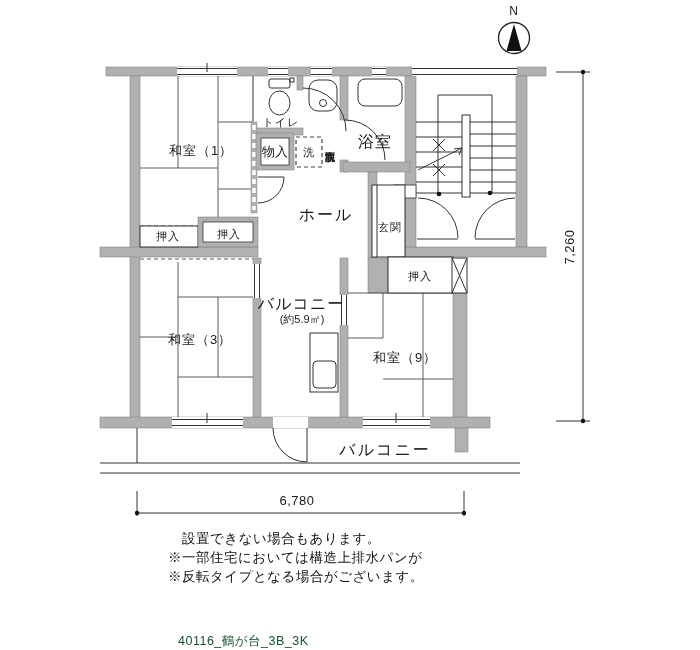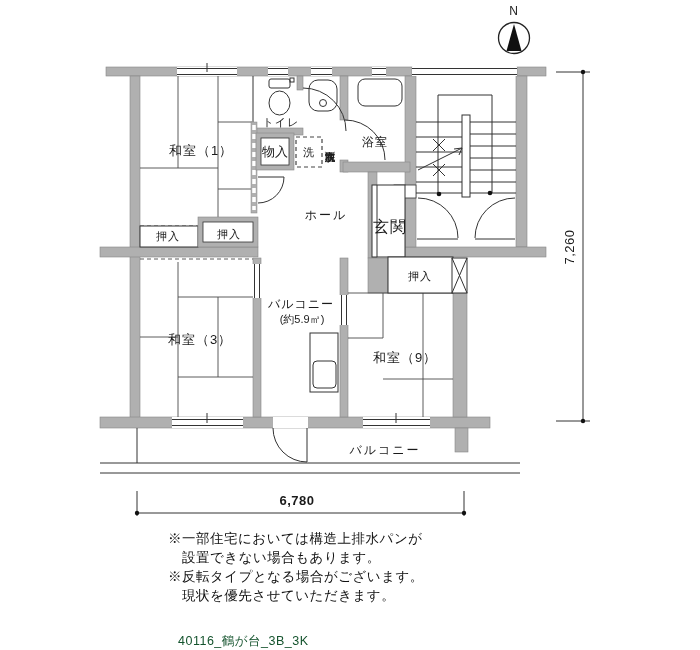--- a/index.html
+++ b/index.html
@@ -1,19 +1,19 @@
 <!DOCTYPE html>
 <html><head>
 <meta charset="utf-8">
 <style>
   html,body{margin:0;padding:0;background:#fff;}
   #stage{position:relative;width:700px;height:650px;background:#ffffff;overflow:hidden;
          font-family:"Liberation Sans", sans-serif;color:#1a1a1a;}
   #plan-svg{position:absolute;left:0;top:0;}
-  .lbl{position:absolute;transform:translate(-50%,-50%);font-size:12px;color:#1a1a1a;
+  .lbl{position:absolute;transform:translate(-50%,-50%);font-size:16px;color:#1a1a1a;
        white-space:nowrap;letter-spacing:1px;line-height:1;}
   .lbl-big{font-size:13px;}
   .lbl-sm{font-size:13px;letter-spacing:0;}
   .lbl-v{writing-mode:vertical-rl;text-orientation:upright;letter-spacing:0;font-size:10.5px;
          line-height:1.05;}
   .lbl-rot{transform:translate(-50%,-50%) rotate(-90deg);}
   .dim-lbl{font-size:13px;letter-spacing:0.5px;}
   .notes{position:absolute;left:168px;top:529px;font-size:13.5px;line-height:19px;
          color:#111;letter-spacing:0.5px;}
   .footer-line{position:absolute;left:178px;top:633px;font-size:12.5px;color:#14532d;
@@ -221,35 +221,34 @@
   </g>
 </svg>
 
 <div class="lbl lbl-big" style="left:201px;top:150px;">和室（1）</div>
 <div class="lbl" style="left:281px;top:122px;font-size:11px;">トイレ</div>
 <div class="lbl lbl-v" style="left:330px;top:143px;">洗面脱衣室</div>
 <div class="lbl" style="left:375px;top:142px;">浴室</div>
 <div class="lbl lbl-sm" style="left:275px;top:151px;">物入</div>
 <div class="lbl" style="left:309px;top:152px;font-size:11px;">洗</div>
 <div class="lbl" style="left:326px;top:215px;letter-spacing:2px;">ホール</div>
-<div class="lbl" style="left:390px;top:227px;font-size:16px;">玄関</div>
+<div class="lbl" style="left:390px;top:227px;font-size:11px;">玄関</div>
 <div class="lbl" style="left:168px;top:236px;font-size:11px;">押入</div>
 <div class="lbl" style="left:229px;top:234px;font-size:11px;">押入</div>
 <div class="lbl" style="left:420px;top:276px;font-size:11px;">押入</div>
 <div class="lbl" style="left:301px;top:304px;">バルコニー</div>
 <div class="lbl" style="left:302px;top:319px;font-size:11px;letter-spacing:0;text-align:center;">(約5.9㎡)</div>
 <div class="lbl lbl-big" style="left:200px;top:339px;">和室（3）</div>
 <div class="lbl lbl-big" style="left:405px;top:357px;">和室（9）</div>
 <div class="lbl" style="left:366px;top:450px;letter-spacing:2px;margin-left:19px;">バルコニー</div>
 <div class="lbl" style="left:514px;top:11px;font-size:12px;">N</div>
-<div class="lbl dim-lbl" style="left:297px;top:500px;font-weight:bold;">6,780</div>
+<div class="lbl dim-lbl" style="left:297px;top:500px;">6,780</div>
 <div class="lbl dim-lbl lbl-rot" style="left:569px;top:247px;">7,260</div>
 
 <div class="notes">
+  <div>　設置できない場合もあります。</div>
   <div>※一部住宅においては構造上排水パンが</div>
-  <div>　設置できない場合もあります。</div>
   <div>※反転タイプとなる場合がございます。</div>
-  <div>　現状を優先させていただきます。</div>
 </div>
 
 <div class="footer-line">40116_鶴が台_3B_3K</div>
 
 </div>
 
 </body></html>

